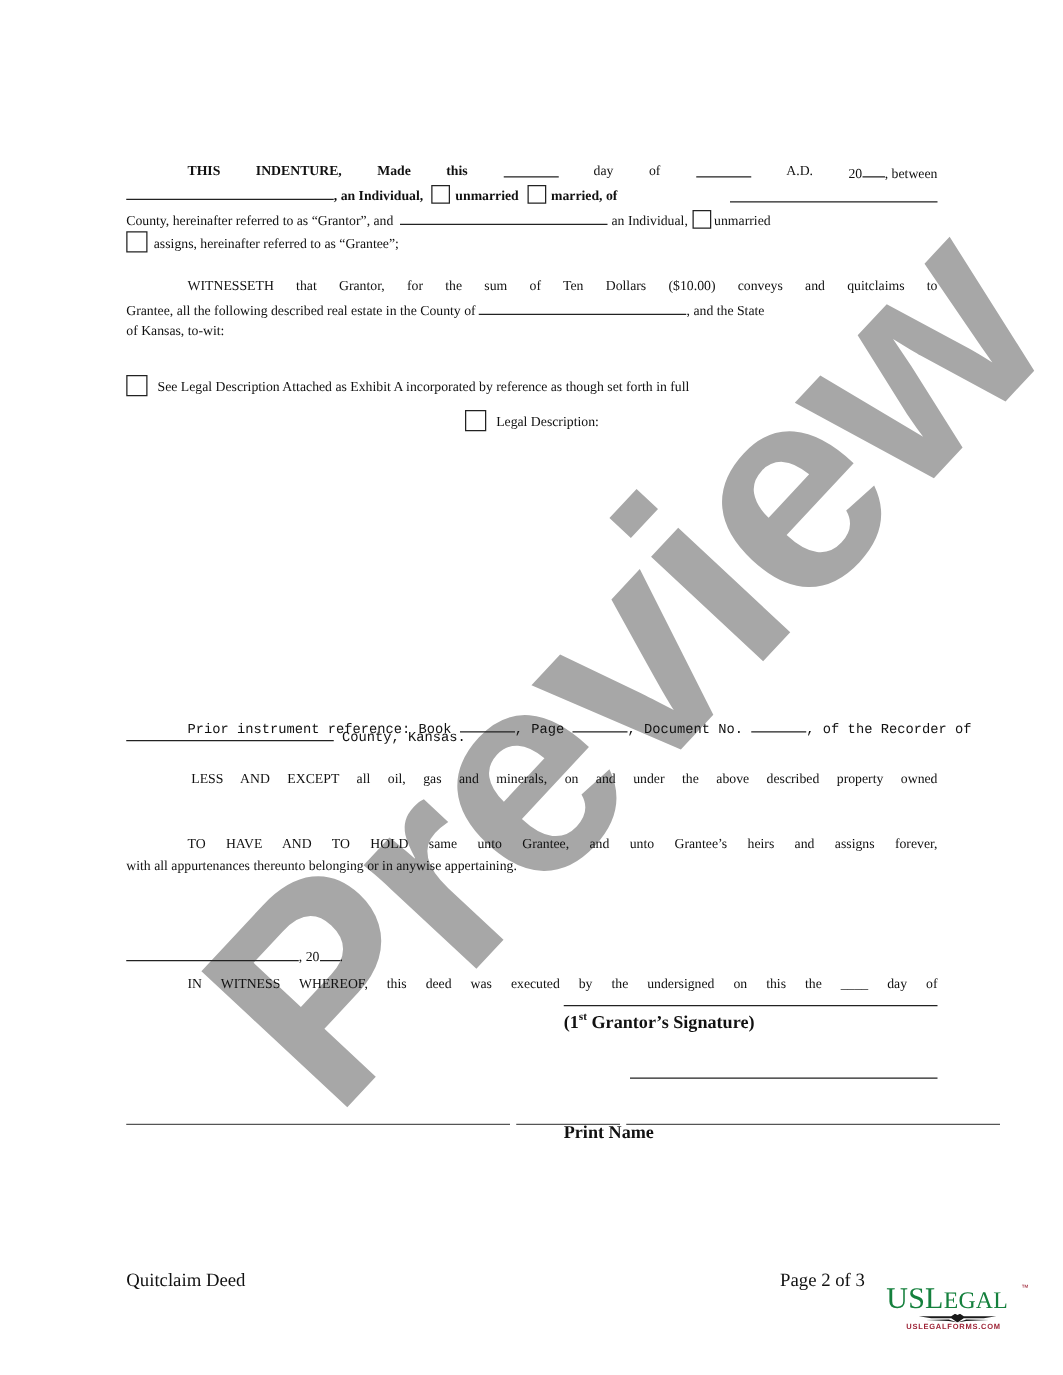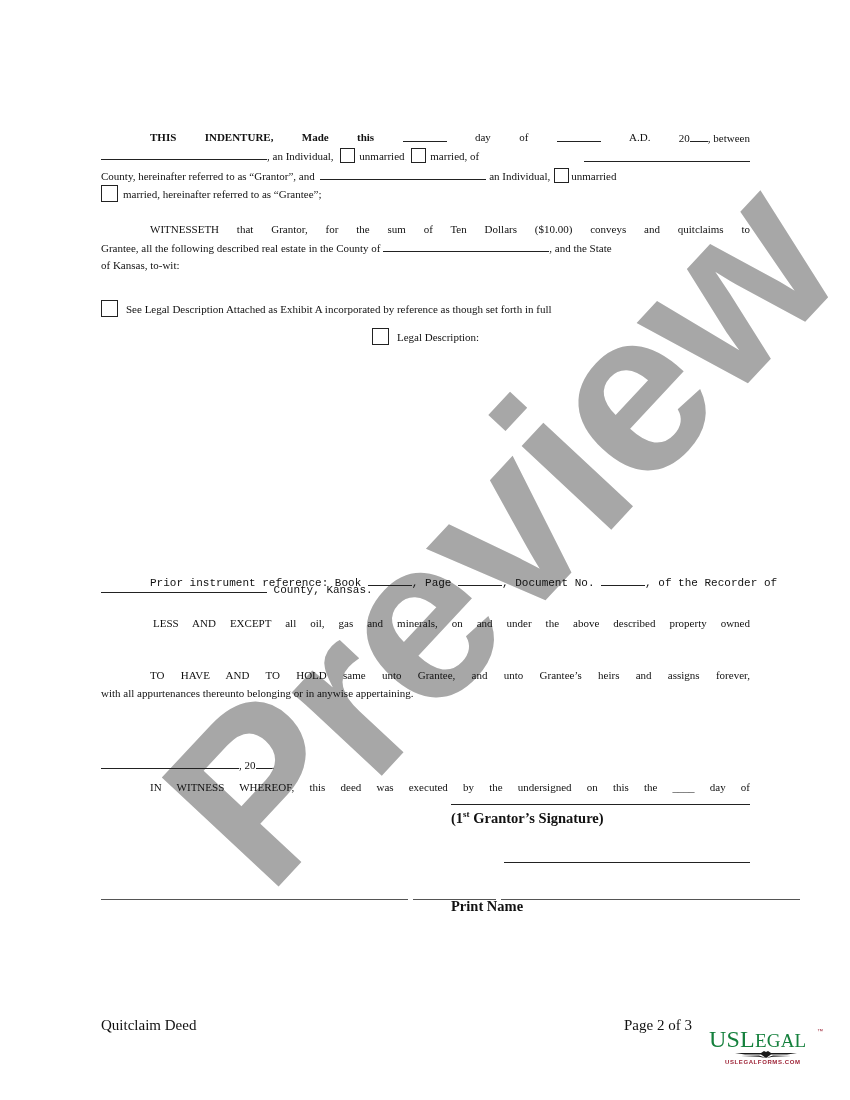--- a/index.html
+++ b/index.html
@@ -61,35 +61,35 @@
       <span class="b">Made</span>
       <span class="b">this</span>
       <span class="blank" style="width:44px;"></span>
       <span>day</span>
       <span>of</span>
       <span class="blank" style="width:44px;"></span>
       <span>A.D.</span>
       <span><span>20</span><span class="blank" style="width:18px;"></span><span>, between</span></span>
     </div>
 
-    <div class="line" style="top:146px;">
+    <div class="line" style="top:146px;font-weight:bold;">
       <span class="blank" style="width:166px;"></span><span>, an Individual,</span>
       <span class="cb"></span><span>unmarried</span>
       <span class="cb"></span><span>married,  of</span>
       <span class="blank" style="width:166px; position:absolute; left:483px; top:2px;"></span>
     </div>
 
     <div class="line" style="top:166px;">
       <span>County, hereinafter referred to as “Grantor”, and</span>
       <span class="blank" style="width:166px; margin-left:3px;"></span>
       <span>an Individual,</span><span class="cb" style="margin-right:2px;"></span><span>unmarried</span>
     </div>
 
     <div class="line" style="top:185px;">
-      <span class="cb big" style="margin-right:5px;"></span><span>married, hereinafter referred to as  “Grantee”;</span>
+      <span class="cb big" style="margin-right:5px;"></span><span>assigns, hereinafter referred to as  “Grantee”;</span>
     </div>
 
     <div class="line indent" style="top:220px; width:600px; text-align:justify; text-align-last:justify;">WITNESSETH that Grantor, for the sum of Ten Dollars ($10.00) conveys and quitclaims to</div>
     <div class="line" style="top:238px;">
       <span>Grantee, all the following described real estate in the County of</span>
       <span class="blank" style="width:166px;"></span><span>, and the State</span>
     </div>
     <div class="line" style="top:256px;">of Kansas, to-wit:</div>
 
     <div class="line" style="top:300px;">

